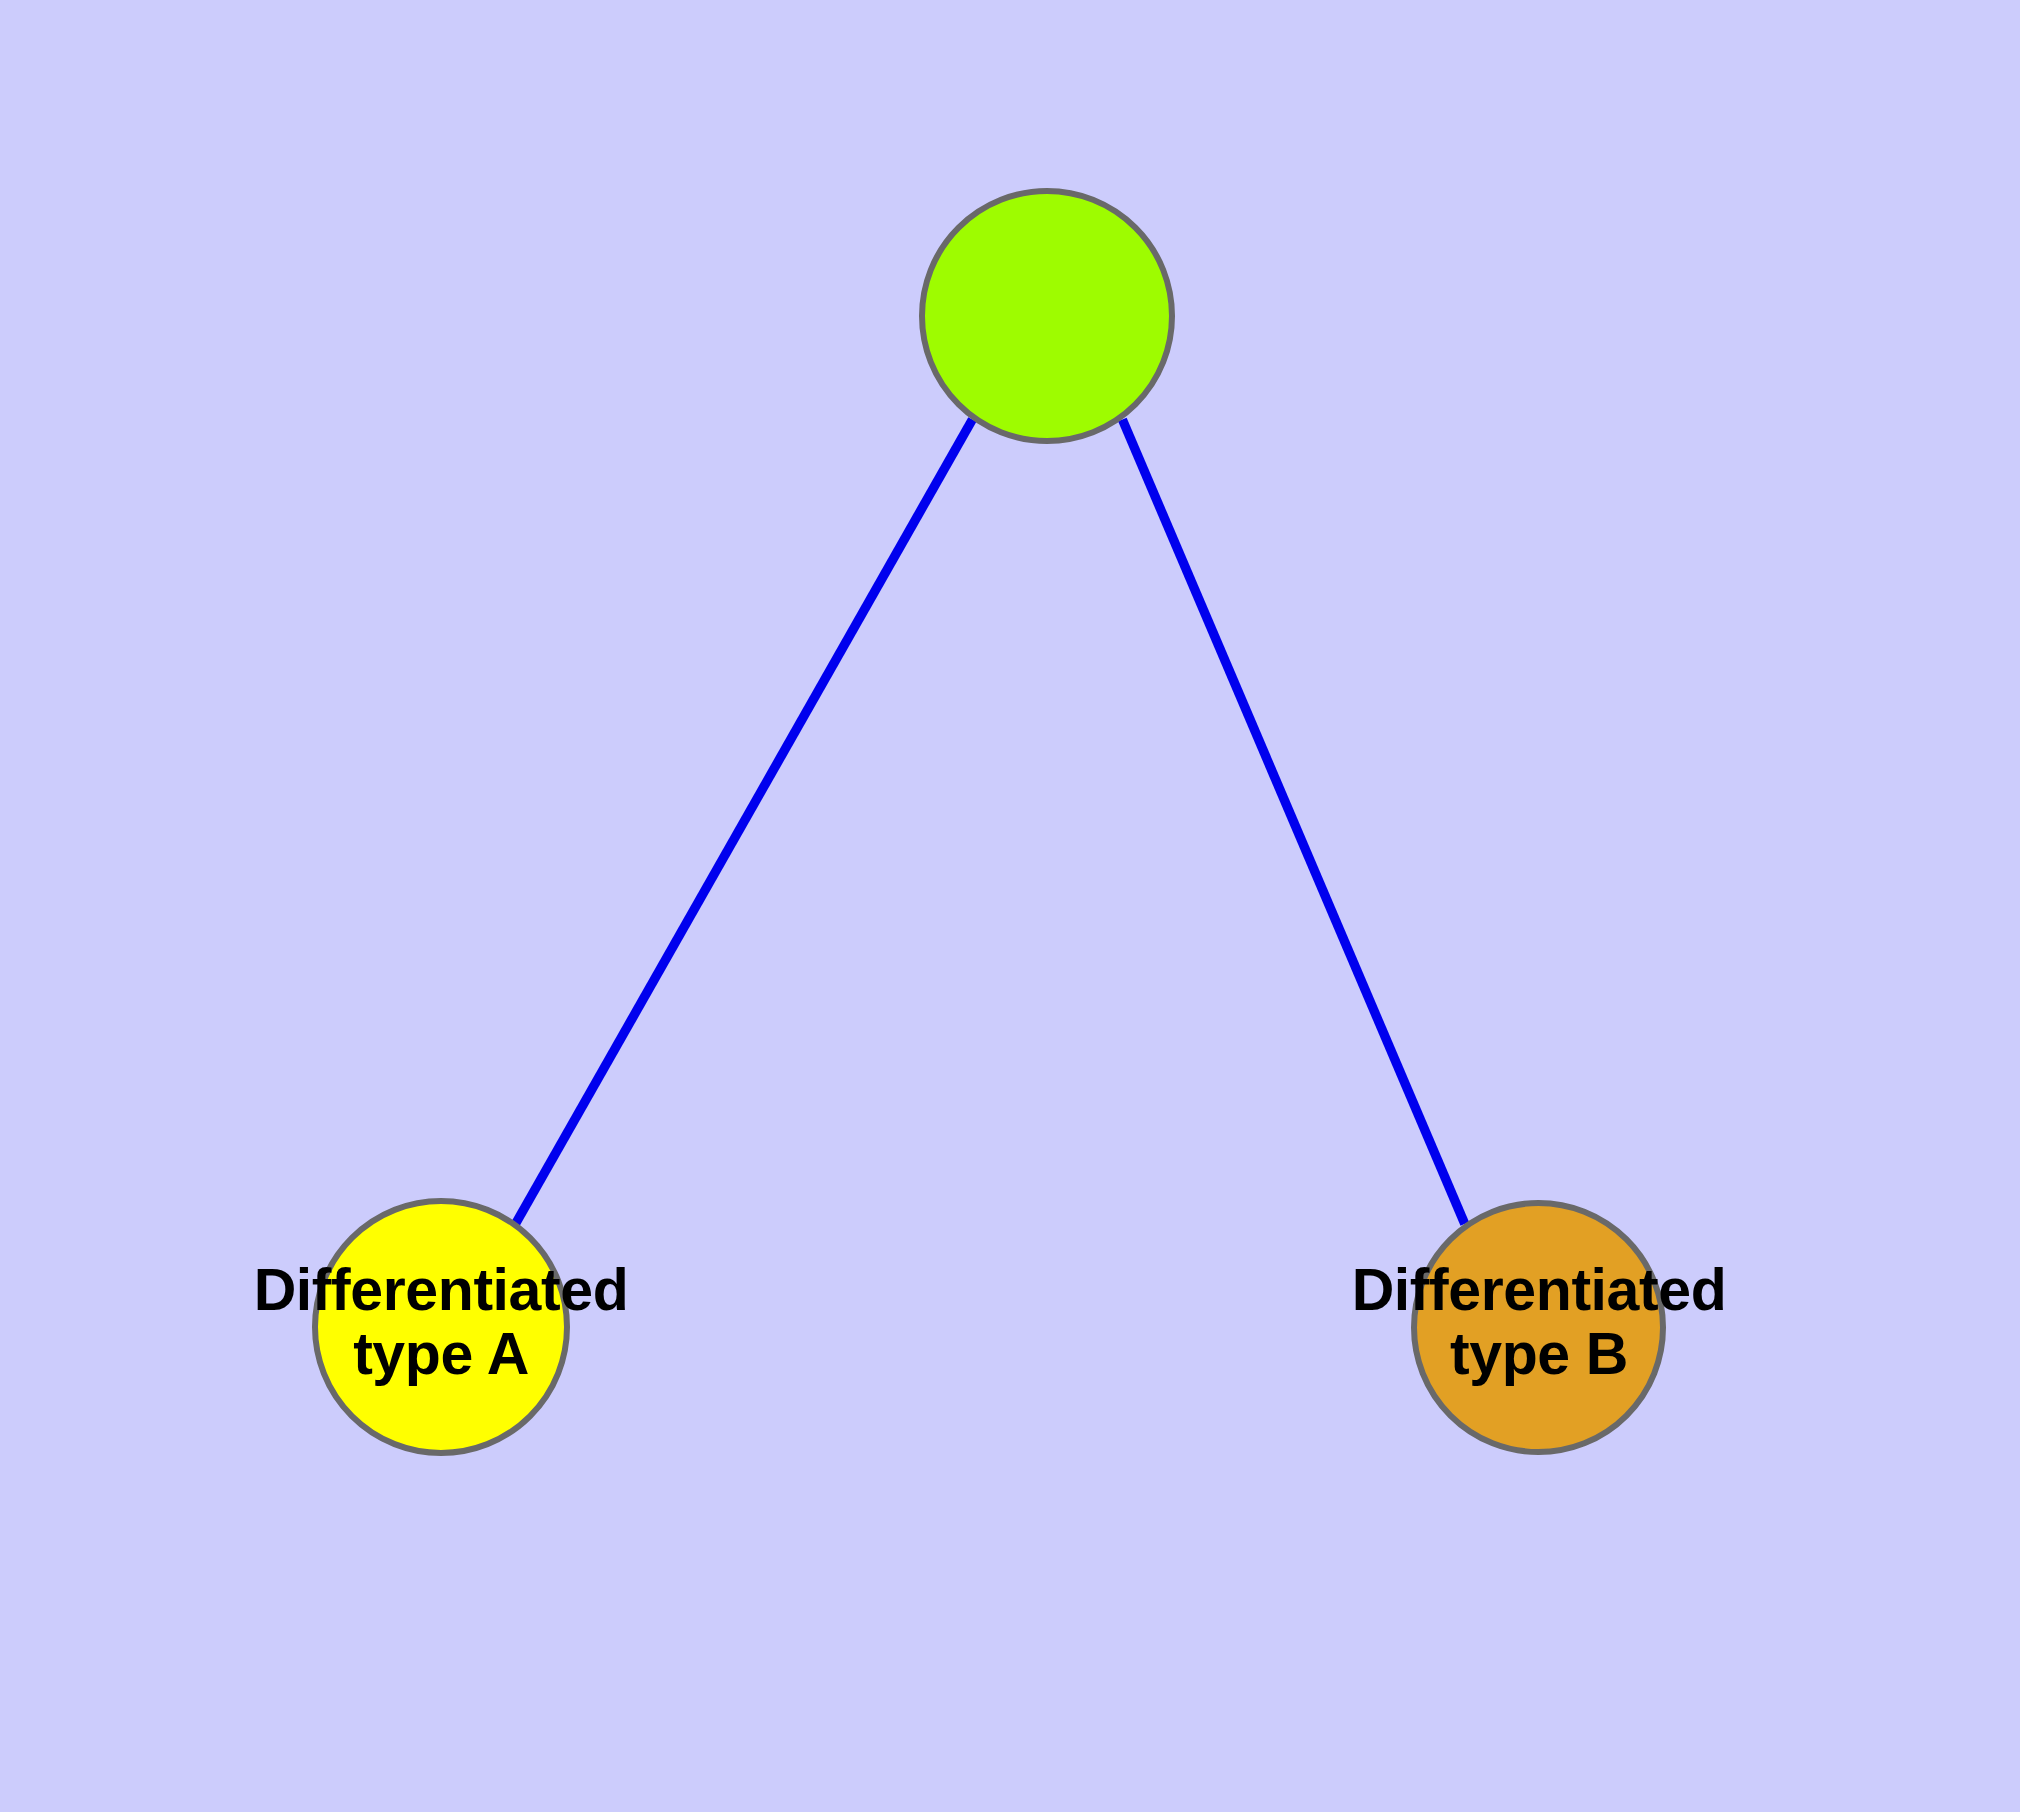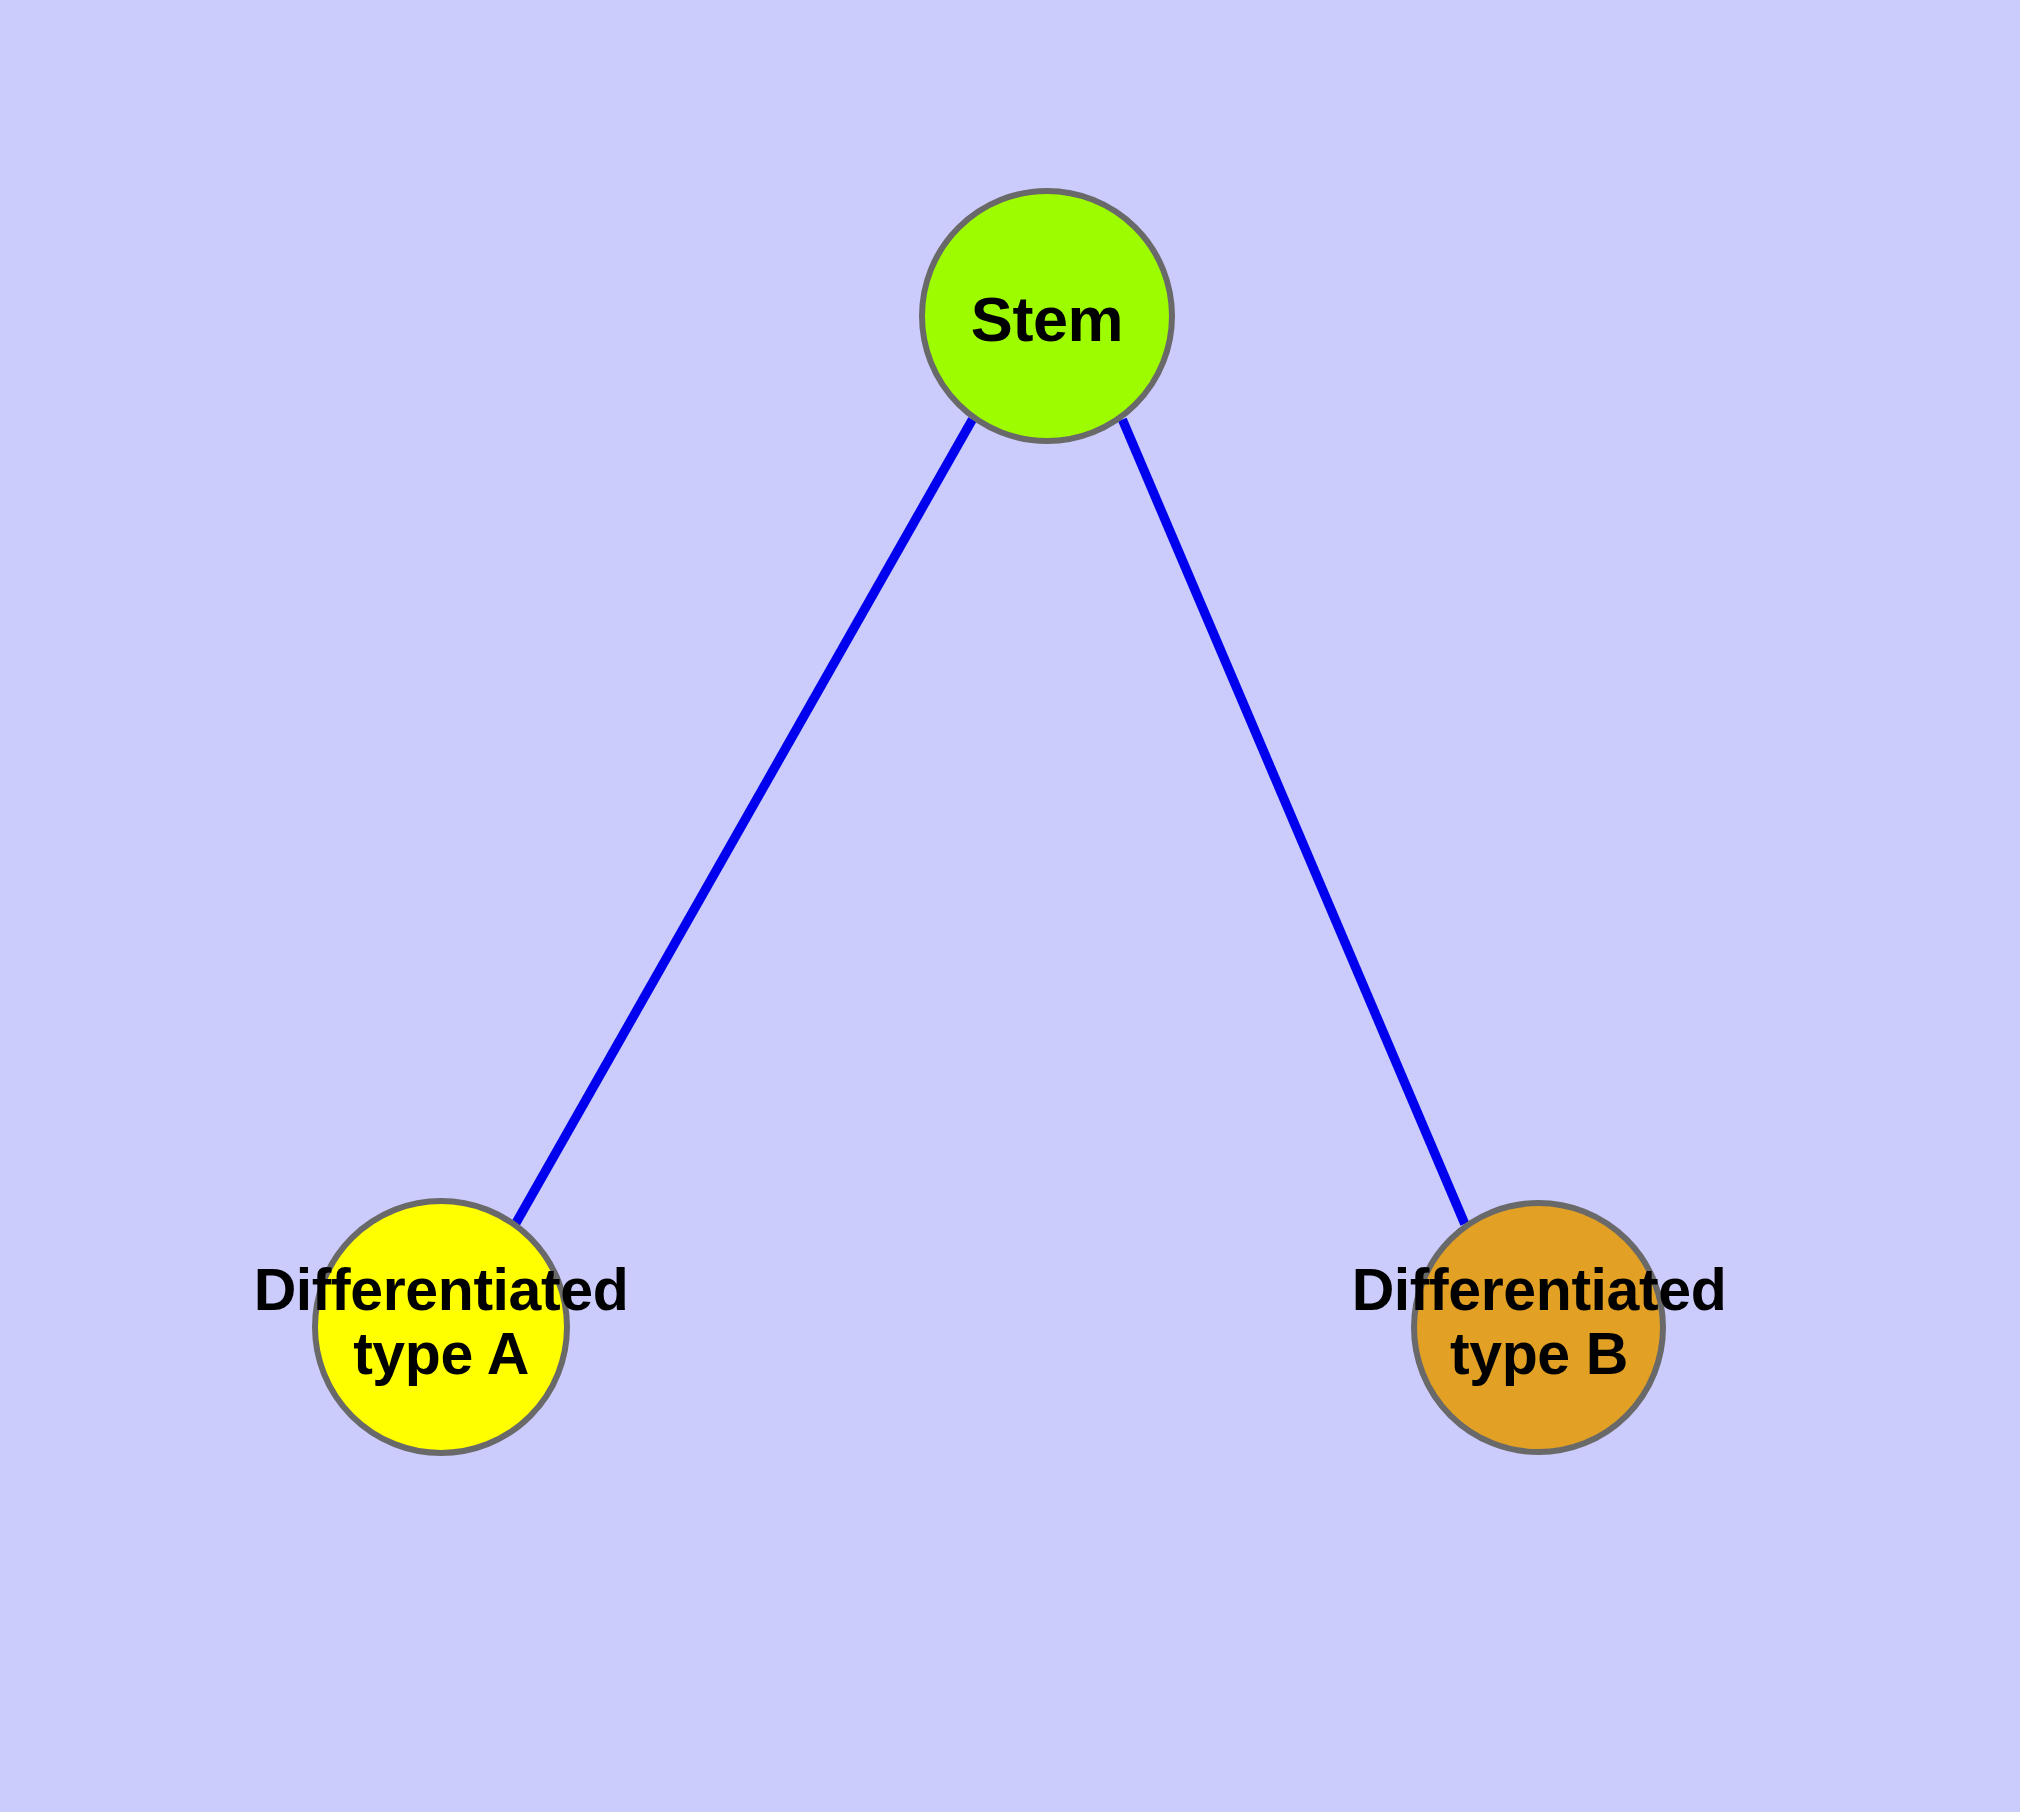--- a/index.html
+++ b/index.html
@@ -89,21 +89,20 @@
 
   <svg id="edge-layer" viewBox="0 0 2384 2138">
     <line x1="1147" y1="495" x2="608" y2="1444" stroke="#0000ee" stroke-width="11" stroke-linecap="butt"></line>
     <line x1="1324" y1="495" x2="1728" y2="1444" stroke="#0000ee" stroke-width="11" stroke-linecap="butt"></line>
   </svg>
 
   <div class="node" id="node-stem"></div>
   <div class="node" id="node-diff-a"></div>
   <div class="node" id="node-diff-b"></div>
 
-  <div class="node-label" id="label-stem">Stem</div>
 
   <div class="node-label" id="label-diff-a">Differentiated
 type A</div>
 
   <div class="node-label" id="label-diff-b">Differentiated
 type B</div>
 
 </div>
 
 

